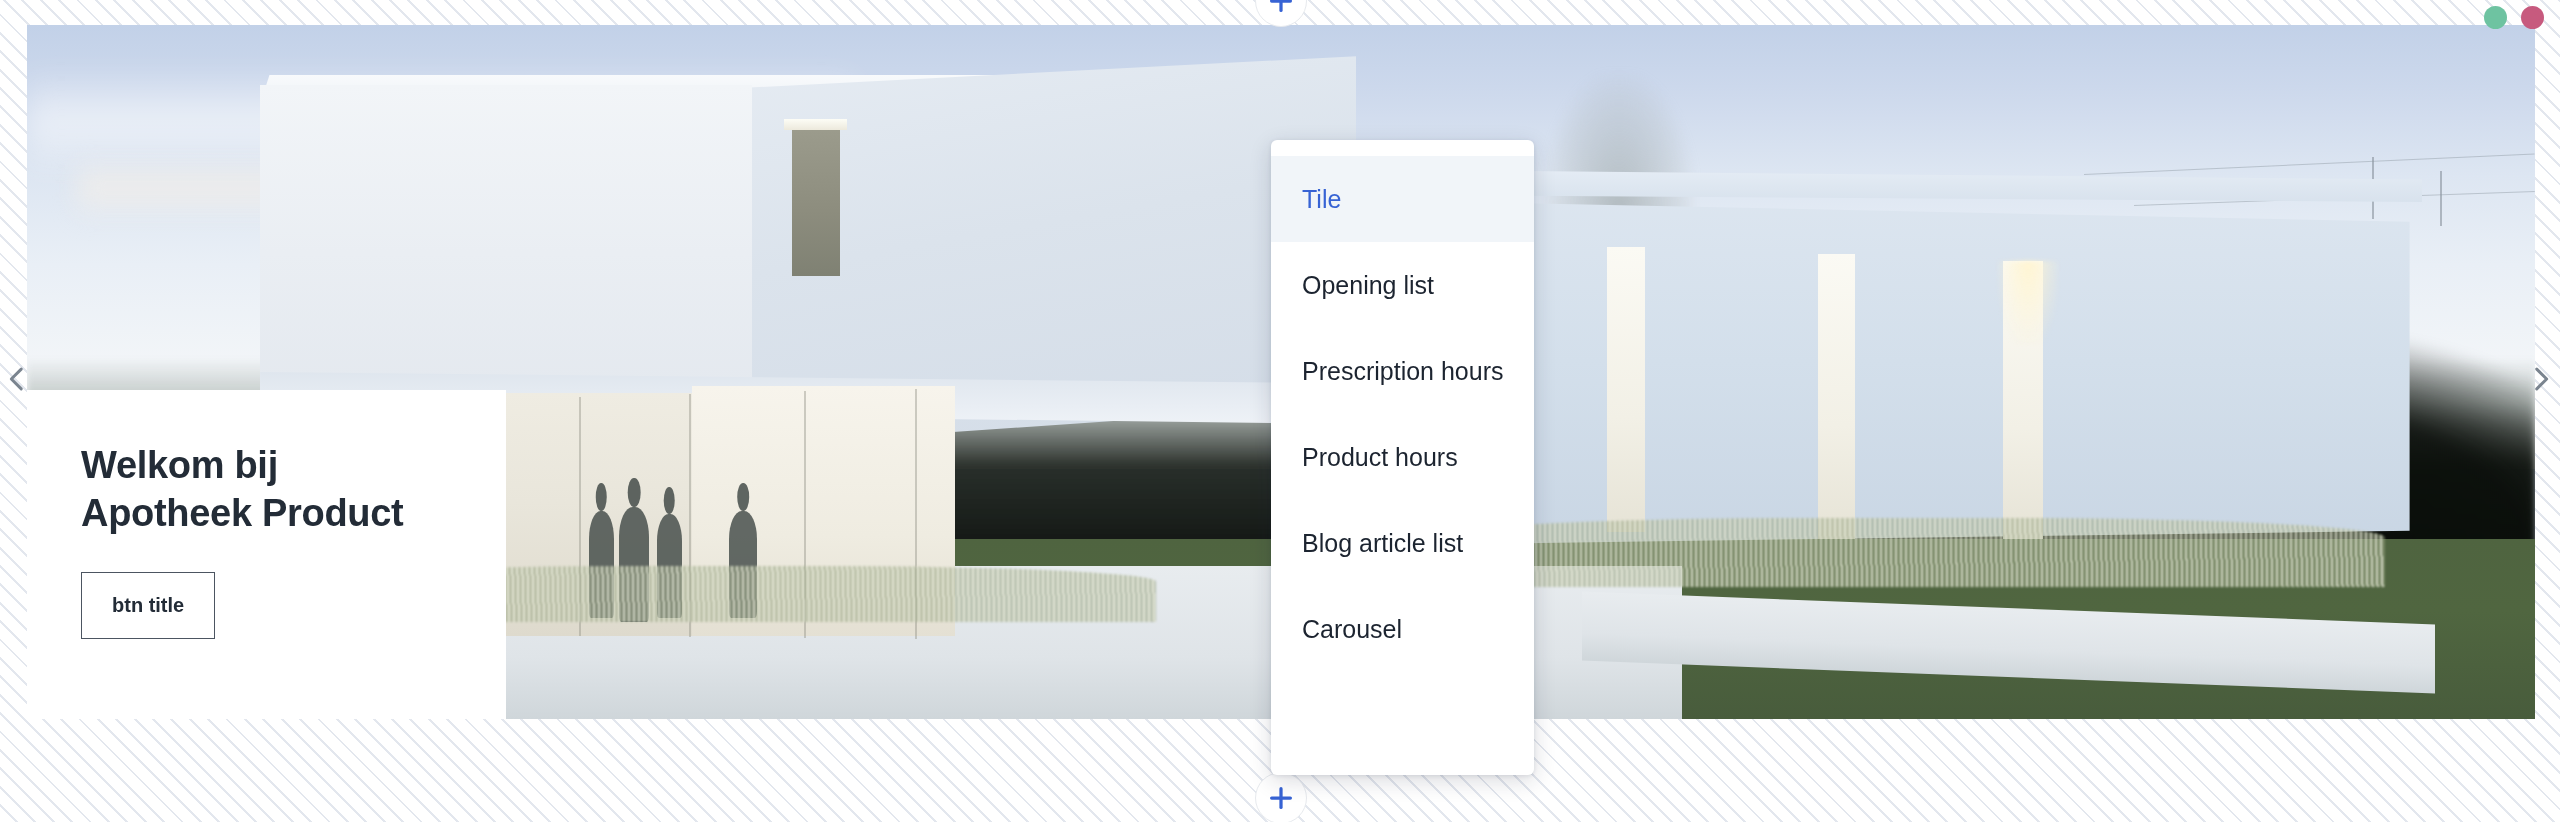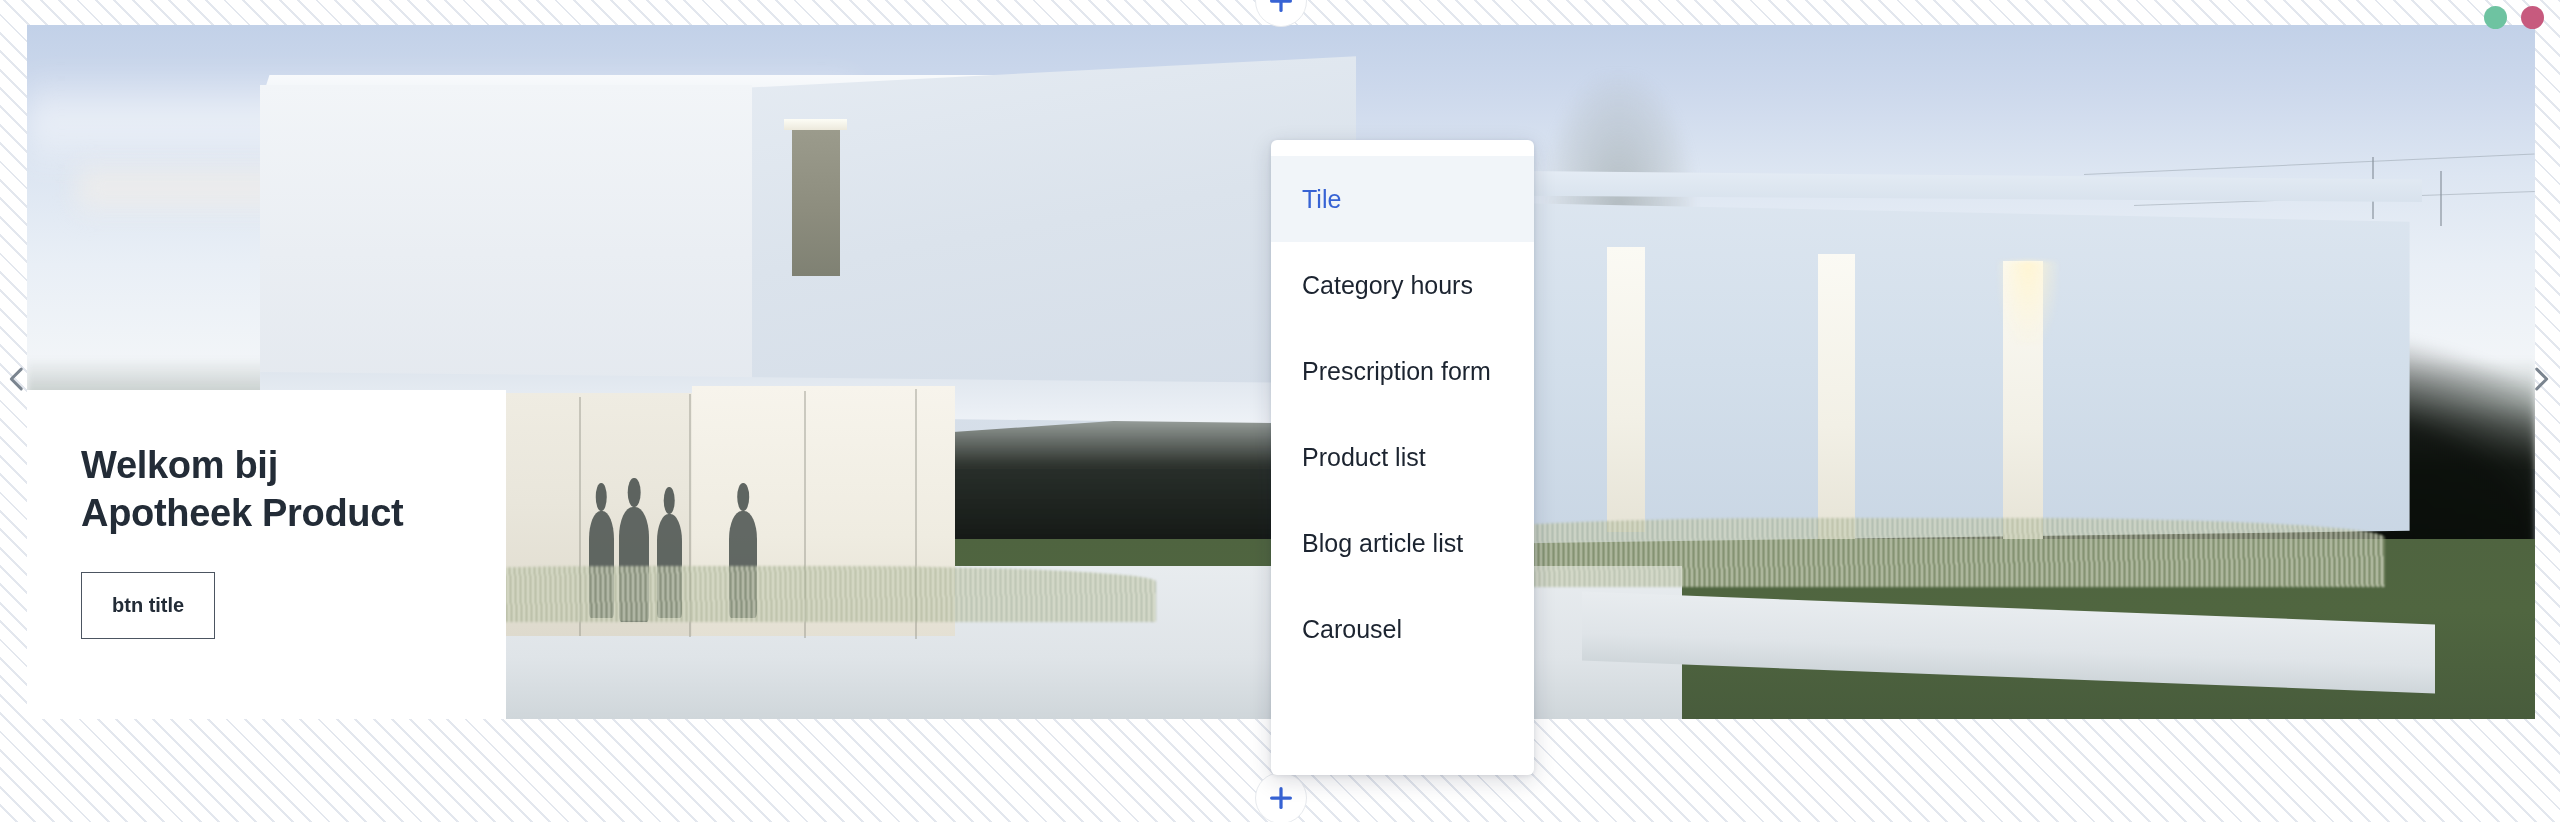--- a/index.html
+++ b/index.html
@@ -415,20 +415,20 @@
     </svg>
   </div>
 
   <div class="status-dots">
     <span class="dot" id="dot0" style="background: rgb(110, 195, 161);"></span>
     <span class="dot" id="dot1" style="background: rgb(199, 90, 126);"></span>
   </div>
 
   <div id="block-menu">
       <div class="menu-item selected" style="background: rgb(241, 245, 249); color: rgb(55, 99, 212);">Tile</div>
-      <div class="menu-item">Category hours</div>
-      <div class="menu-item">Prescription form</div>
-      <div class="menu-item">Product list</div>
+      <div class="menu-item">Opening list</div>
+      <div class="menu-item">Prescription hours</div>
+      <div class="menu-item">Product hours</div>
       <div class="menu-item">Blog article list</div>
       <div class="menu-item">Carousel</div>
     </div>
 
 </div>
 
 </body></html>

